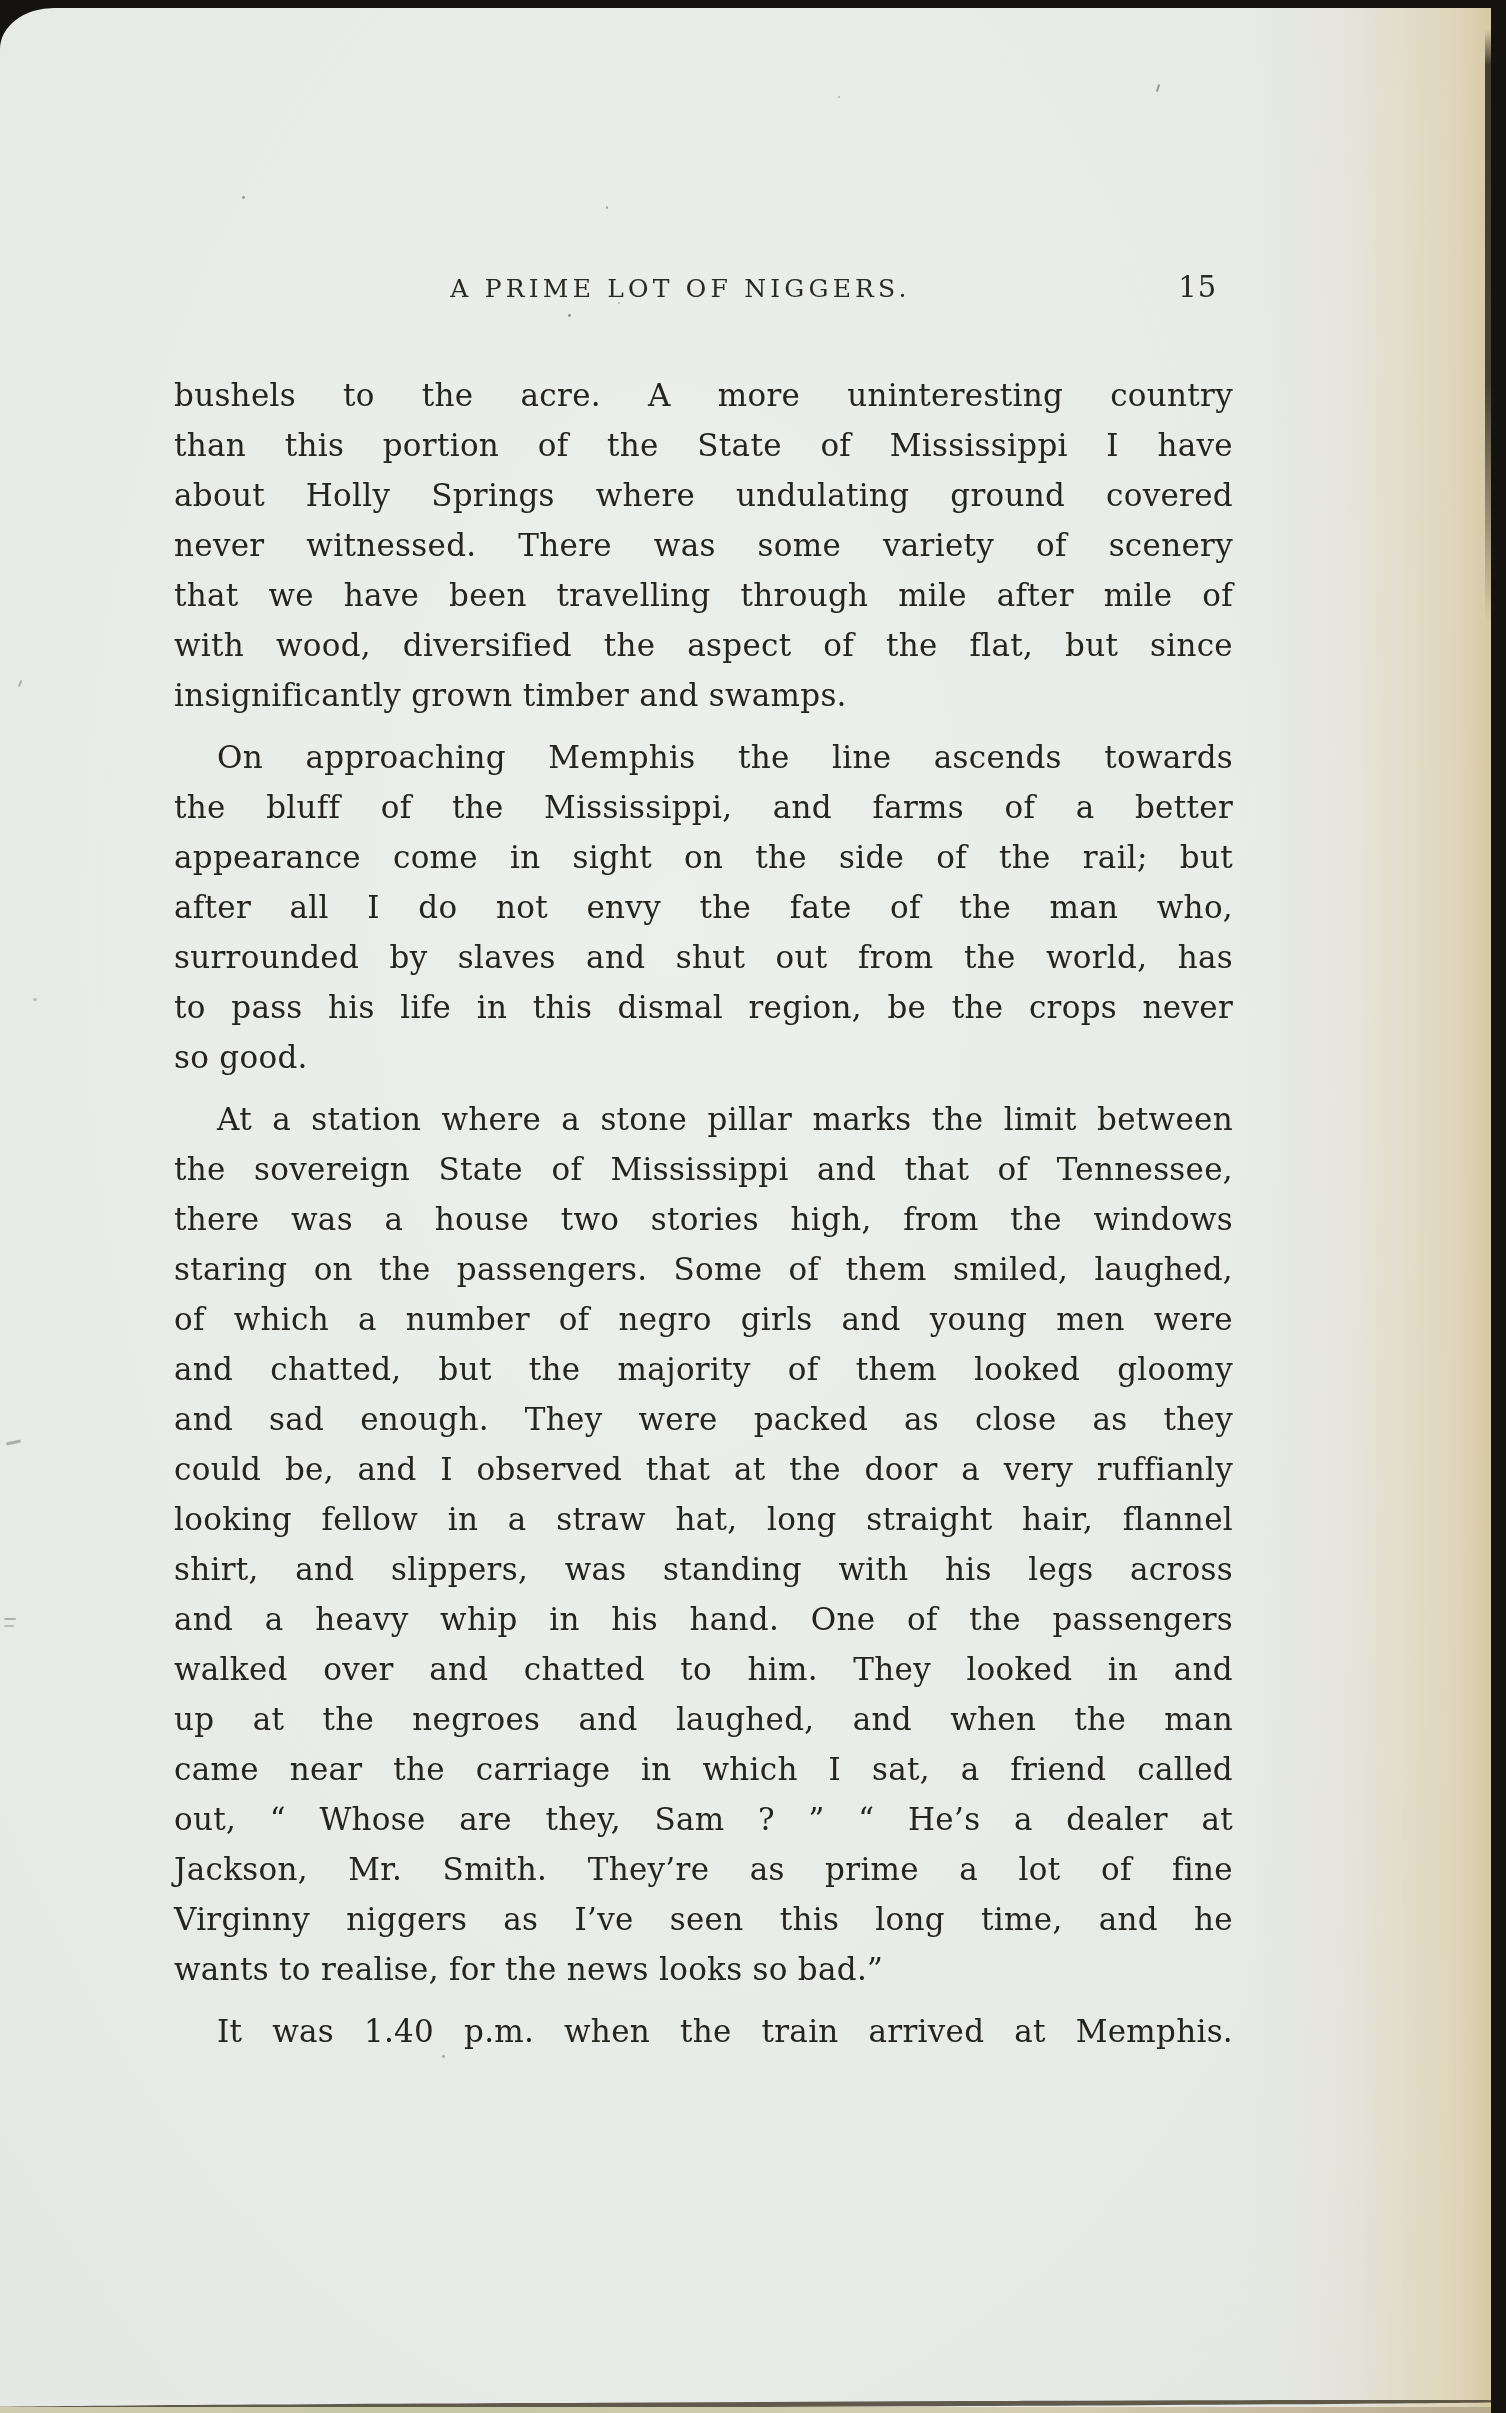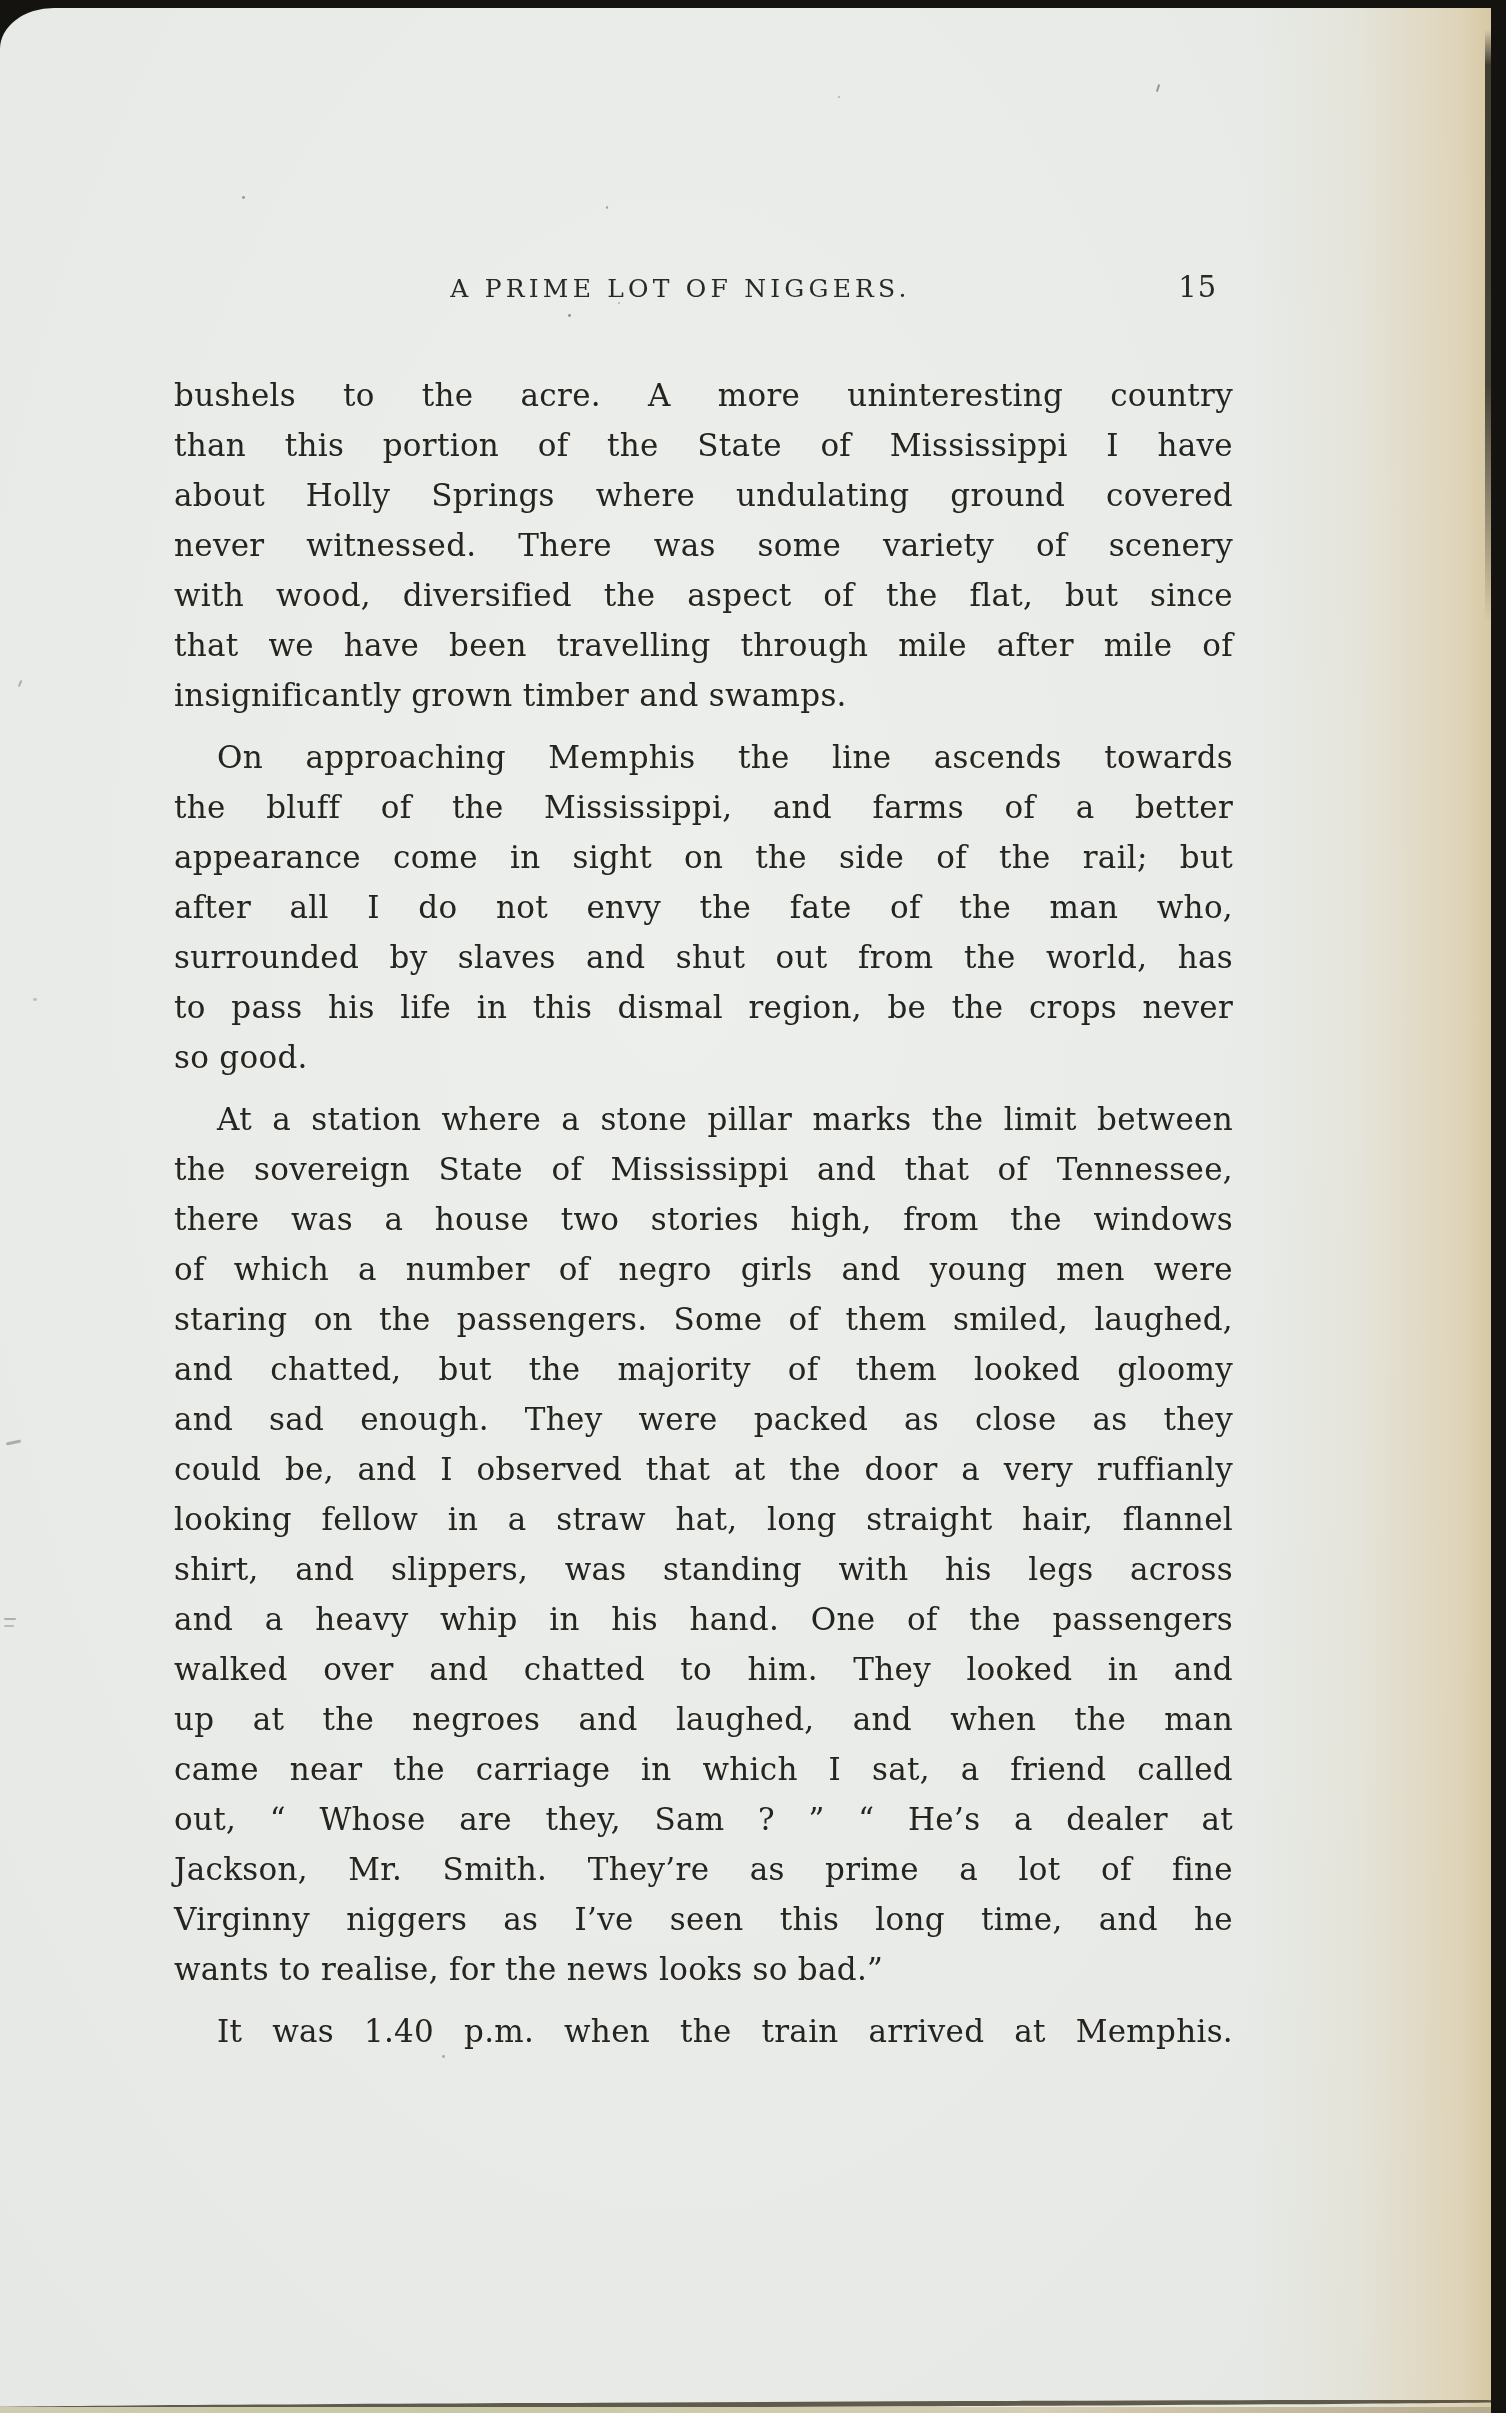--- a/index.html
+++ b/index.html
@@ -111,39 +111,39 @@
     <div class="running-head">
       <span class="head-title">A PRIME LOT OF NIGGERS.</span>
       <span class="page-num">15</span>
     </div>
     <div class="bodytext">
         <div class="para">
           <div class="line first">bushels to the acre.  A more uninteresting country</div>
           <div class="line">than this portion of the State of Mississippi I have</div>
           <div class="line">about Holly Springs where undulating ground covered</div>
           <div class="line">never witnessed.  There was some variety of scenery</div>
+          <div class="line">that we have been travelling through mile after mile of</div>
           <div class="line">with wood, diversified the aspect of the flat, but since</div>
-          <div class="line">that we have been travelling through mile after mile of</div>
           <div class="line last">insignificantly grown timber and swamps.</div>
         </div>
         <div class="para indent">
           <div class="line first">On approaching Memphis the line ascends towards</div>
           <div class="line">the bluff of the Mississippi, and farms of a better</div>
           <div class="line">appearance come in sight on the side of the rail; but</div>
           <div class="line">after all I do not envy the fate of the man who,</div>
           <div class="line">surrounded by slaves and shut out from the world, has</div>
           <div class="line">to pass his life in this dismal region, be the crops never</div>
           <div class="line last">so good.</div>
         </div>
         <div class="para indent">
           <div class="line first">At a station where a stone pillar marks the limit between</div>
           <div class="line">the sovereign State of Mississippi and that of Tennessee,</div>
           <div class="line">there was a house two stories high, from the windows</div>
+          <div class="line">staring on the passengers.  Some of them smiled, laughed,</div>
           <div class="line">of which a number of negro girls and young men were</div>
-          <div class="line">staring on the passengers.  Some of them smiled, laughed,</div>
           <div class="line">and chatted, but the majority of them looked gloomy</div>
           <div class="line">and sad enough.  They were packed as close as they</div>
           <div class="line">could be, and I observed that at the door a very ruffianly</div>
           <div class="line">looking fellow in a straw hat, long straight hair, flannel</div>
           <div class="line">shirt, and slippers, was standing with his legs across</div>
           <div class="line">and a heavy whip in his hand.  One of the passengers</div>
           <div class="line">walked over and chatted to him.  They looked in and</div>
           <div class="line">up at the negroes and laughed, and when the man</div>
           <div class="line">came near the carriage in which I sat, a friend called</div>
           <div class="line">out, “ Whose are they, Sam ? ”  “ He’s a dealer at</div>

